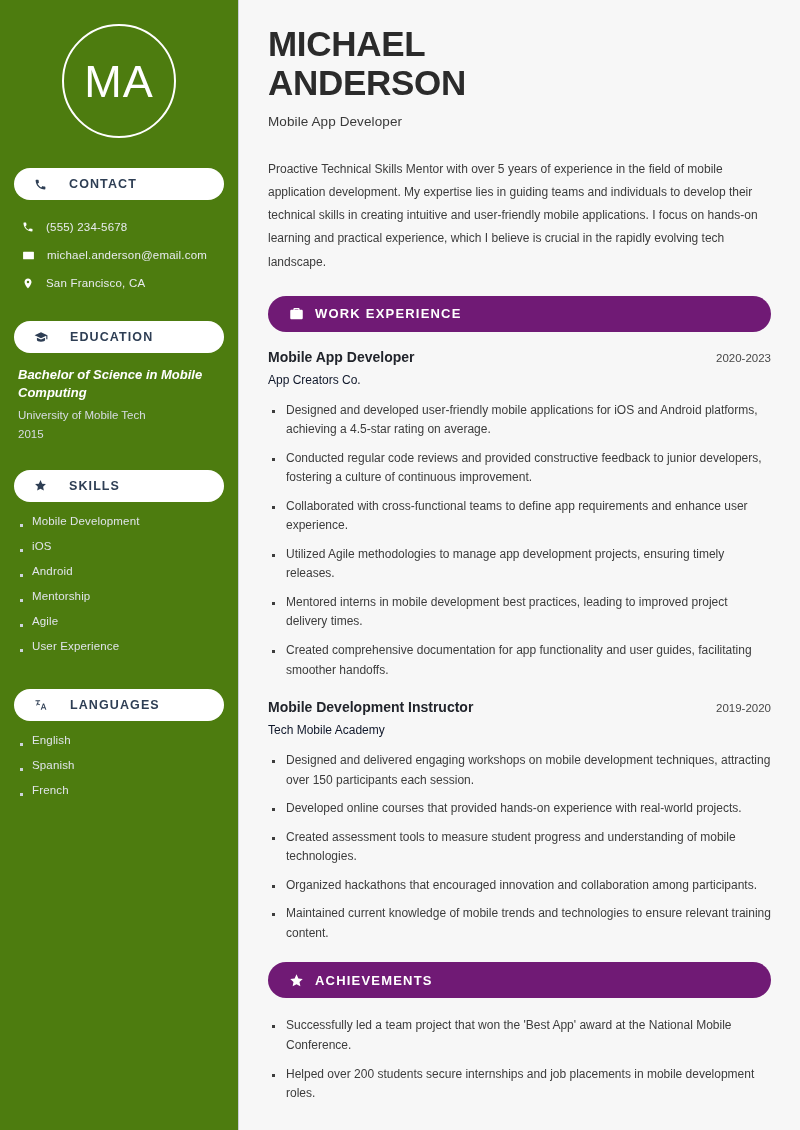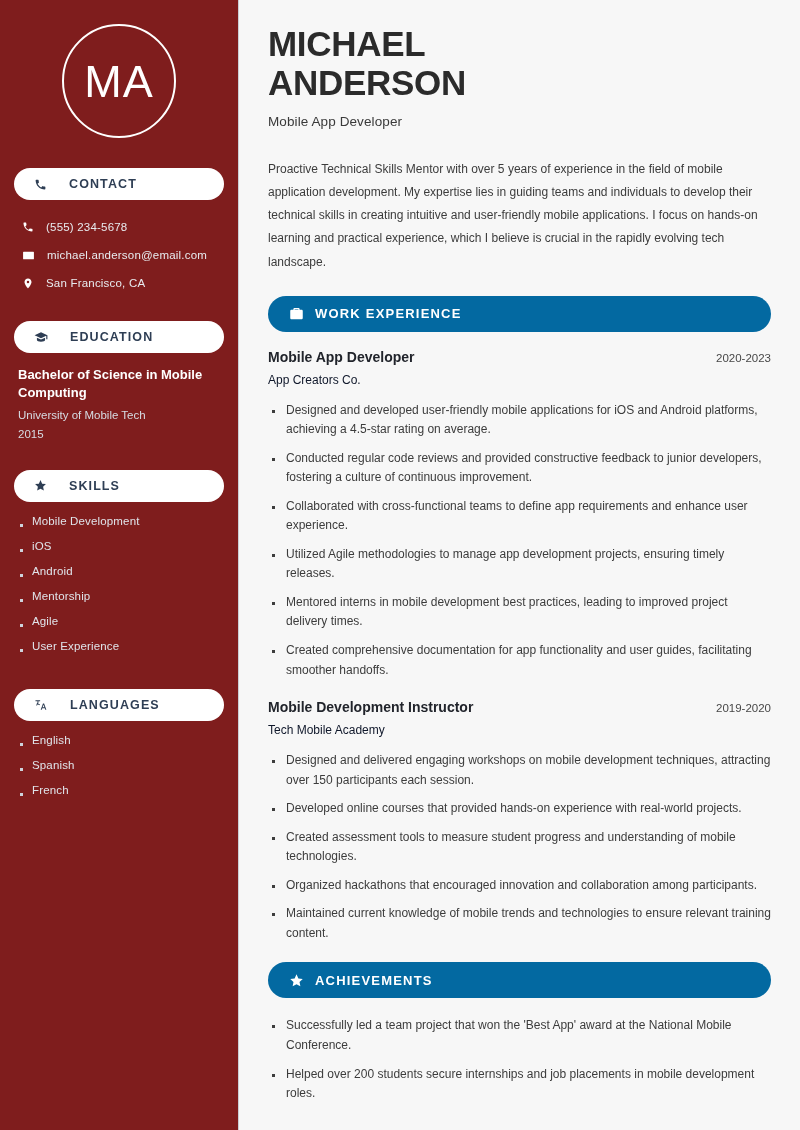--- a/index.html
+++ b/index.html
@@ -16,21 +16,21 @@
     display: flex;
     width: 800px;
     height: 1130px;
     background: #f7f7f7;
   }
 
   
   .sidebar {
     width: 239px;
     min-width: 239px;
-    background: #7f1d1d;
+    background: #4d7c0f;
     padding: 22px 14px 20px 14px;
     color: #ffffff;
     border-right: 1px solid #c9ced6;
   }
 
   .avatar-wrap {
     display: flex;
     justify-content: center;
     margin-top: 2px;
     margin-bottom: 30px;
@@ -85,20 +85,21 @@
   }
   .contact-row .ico svg { display: block; }
 
   .edu-block { padding: 0 4px 0 4px; margin-bottom: 26px; }
   .edu-degree {
     font-size: 13px;
     font-weight: bold;
     color: #ffffff;
     line-height: 1.42;
     margin-bottom: 3px;
+    font-style: italic;
   }
   .edu-school, .edu-year {
     font-size: 11.5px;
     color: #d7dce3;
     line-height: 1.65;
   }
 
   .side-list { margin-bottom: 24px; padding-left: 6px; }
   .side-item {
     display: flex;
@@ -141,21 +142,21 @@
 
   .summary {
     font-size: 12px;
     color: #3c3c3c;
     line-height: 1.92;
     margin-top: 29px;
     margin-bottom: 22px;
   }
 
   .bar {
-    background: #0369a1;
+    background: #701a75;
     color: #ffffff;
     border-radius: 100px;
     height: 36px;
     display: flex;
     align-items: center;
     gap: 11px;
     padding-left: 21px;
     margin-bottom: 17px;
   }
   .bar-label {

